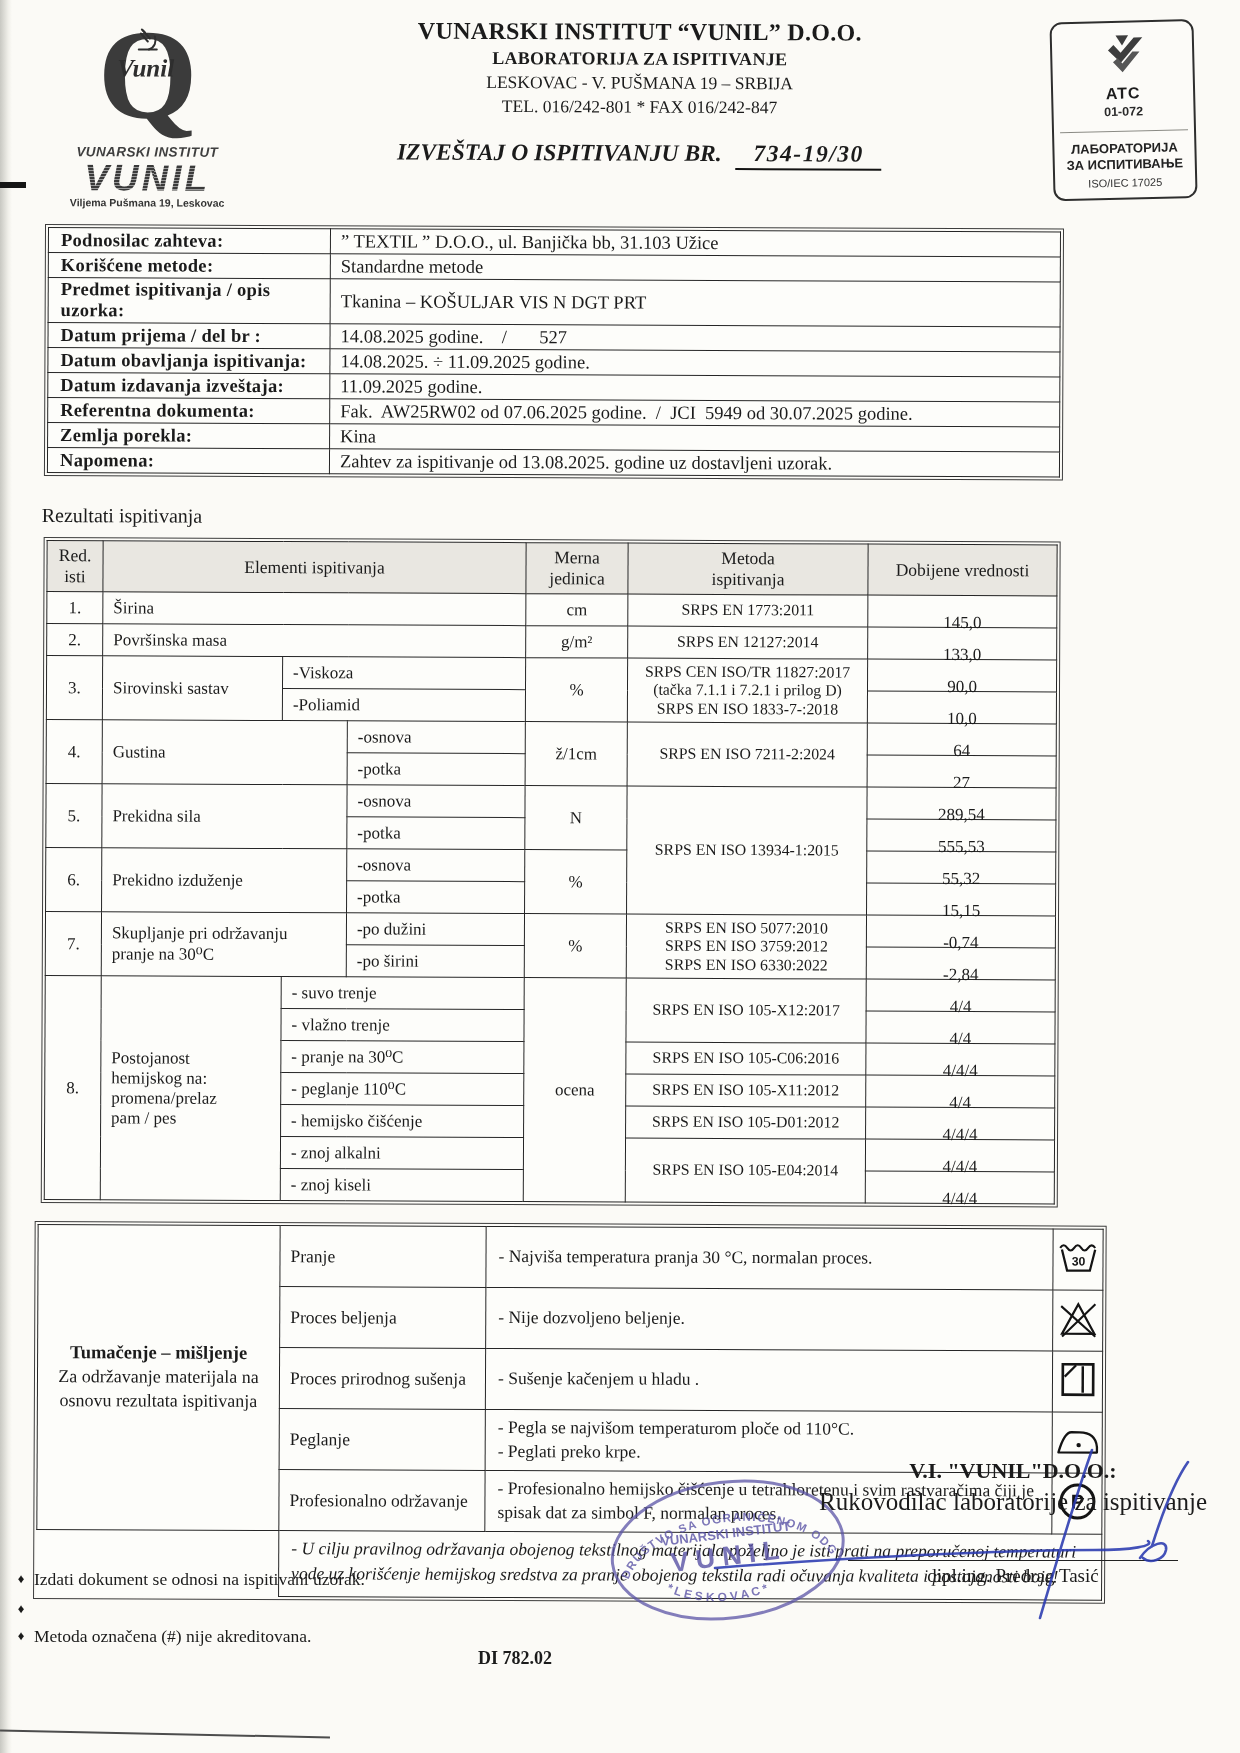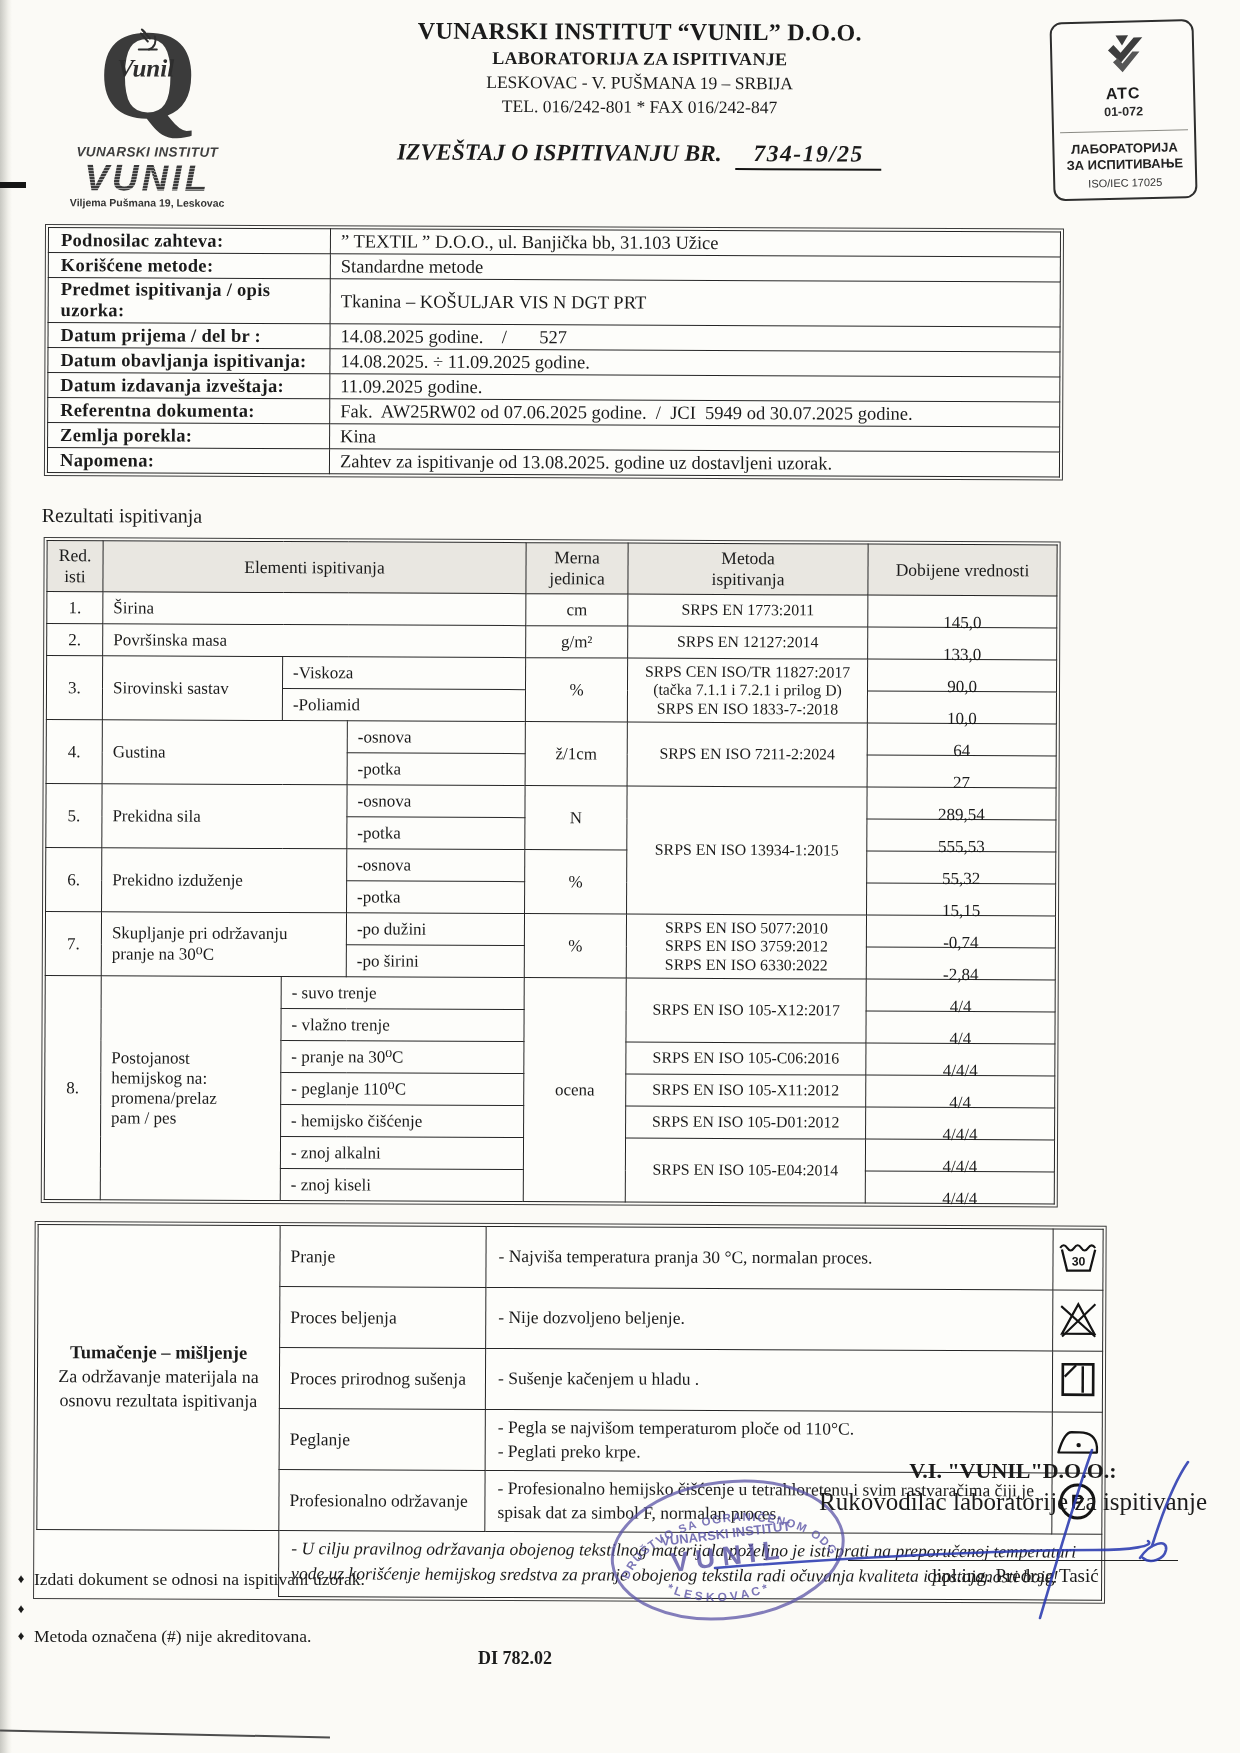--- a/index.html
+++ b/index.html
@@ -122,21 +122,21 @@
       <div class="logo-brand">VUNIL</div>
       <div class="logo-addr">Viljema Pušmana 19, Leskovac</div>
     </div>
 
     <div class="center-col">
       <div class="org">VUNARSKI INSTITUT “VUNIL” D.O.O.</div>
       <div class="lab">LABORATORIJA ZA ISPITIVANJE</div>
       <div class="addr">LESKOVAC - V. PUŠMANA 19 – SRBIJA</div>
       <div class="tel">TEL. 016/242-801 * FAX 016/242-847</div>
       <div class="title-row">
-        <span>IZVEŠTAJ O ISPITIVANJU BR.</span><span class="repno">734-19/25</span>
+        <span>IZVEŠTAJ O ISPITIVANJU BR.</span><span class="repno">734-19/30</span>
       </div>
     </div>
 
     <div class="badge-col">
       <div class="badge">
         <div>
           <svg width="44" height="42" viewBox="0 0 56 52">
             <path d="M20 0 L36 0 L28 13 Z" fill="#3d3d3d"></path>
             <path d="M10 19 L26 35 L54 3 L43 3 L26 22 L17 12 Z" fill="#3d3d3d"></path>
             <path d="M16 34 L28 47 L50 21 L41 21 L28 36 L22 29 Z" fill="#565656"></path>

